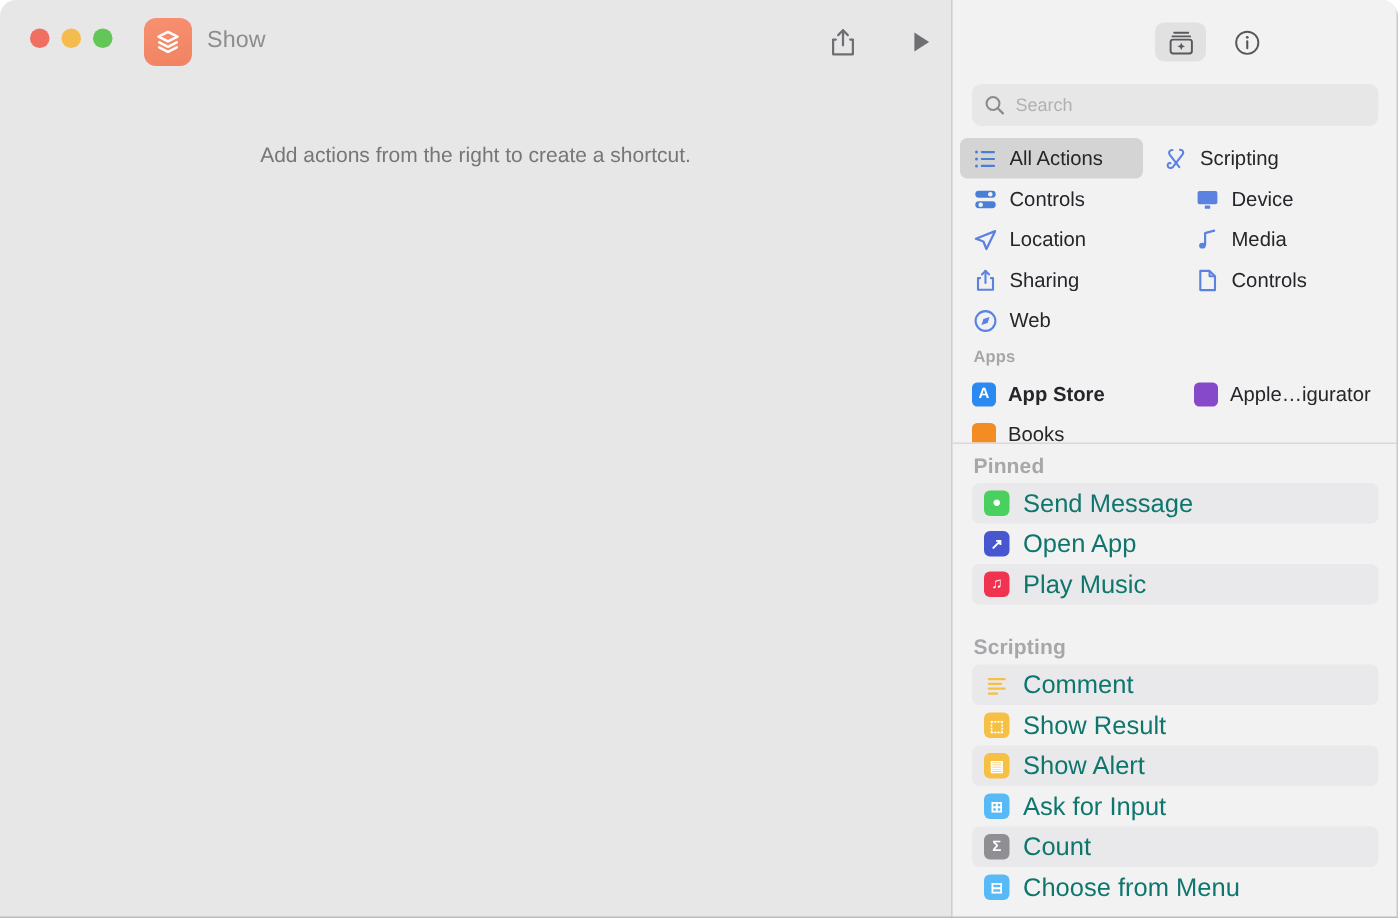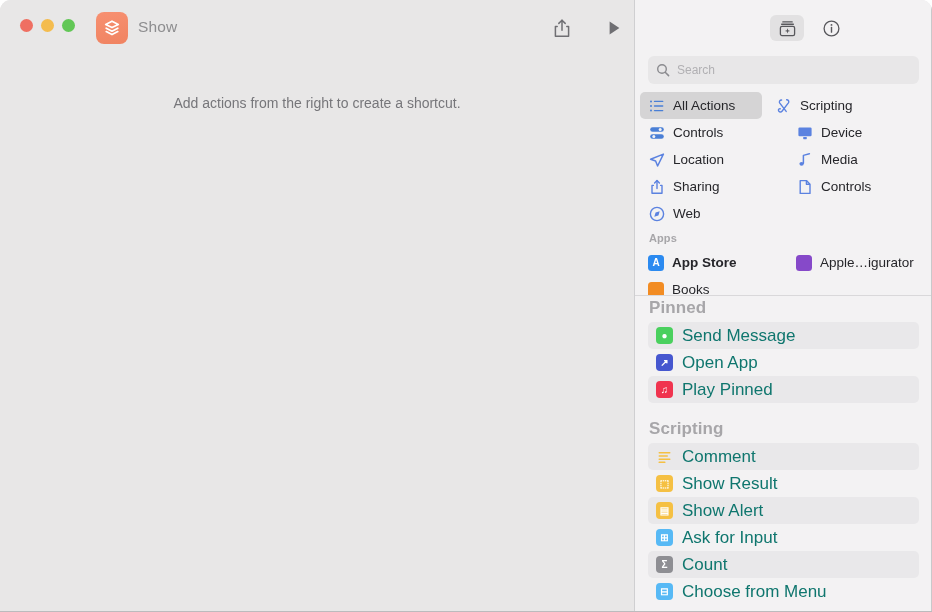--- a/index.html
+++ b/index.html
@@ -221,21 +221,21 @@
 
   
   #action-list {
     position: absolute;
     left: 0; top: 296px;
     width: 297px;
     height: 316px;
     overflow: hidden;
   }
   .list-section-head {
-    font-size: 17px;
+    font-size: 14px;
     font-weight: bold;
     color: #a7a6a9;
     padding-left: 14px;
     height: 26px;
     display: flex;
     align-items: flex-end;
     padding-bottom: 4px;
     letter-spacing: 0.1px;
   }
   .action-row {
@@ -478,21 +478,21 @@
           <div class="action-row alt">
             <span class="act-icon" style="background: rgb(74, 208, 94); color: rgb(255, 255, 255); font-size: 10px; font-weight: bold;">●</span>
             <span class="action-label">Send Message</span>
           </div>
           <div class="action-row">
             <span class="act-icon" style="background: rgb(70, 87, 207); color: rgb(255, 255, 255); font-size: 10px; font-weight: bold;">↗</span>
             <span class="action-label">Open App</span>
           </div>
           <div class="action-row alt">
             <span class="act-icon" style="background: rgb(240, 52, 79); color: rgb(255, 255, 255); font-size: 10px; font-weight: bold;">♫</span>
-            <span class="action-label">Play Pinned</span>
+            <span class="action-label">Play Music</span>
           </div>
         </div>
       <div class="list-section-head" style="margin-top:14px;">Scripting</div>
       <div id="scripting-host">
           <div class="action-row alt">
             <span class="act-icon" style="background: transparent;">
               <svg width="15" height="15" viewBox="0 0 15 15">
                 <rect x="1.5" y="3.0" width="12" height="1.5" rx="0.7" fill="#f5c043"></rect>
                 <rect x="1.5" y="6.2" width="9.5" height="1.5" rx="0.7" fill="#f5c043"></rect>
                 <rect x="1.5" y="9.4" width="12" height="1.5" rx="0.7" fill="#f5c043"></rect>

